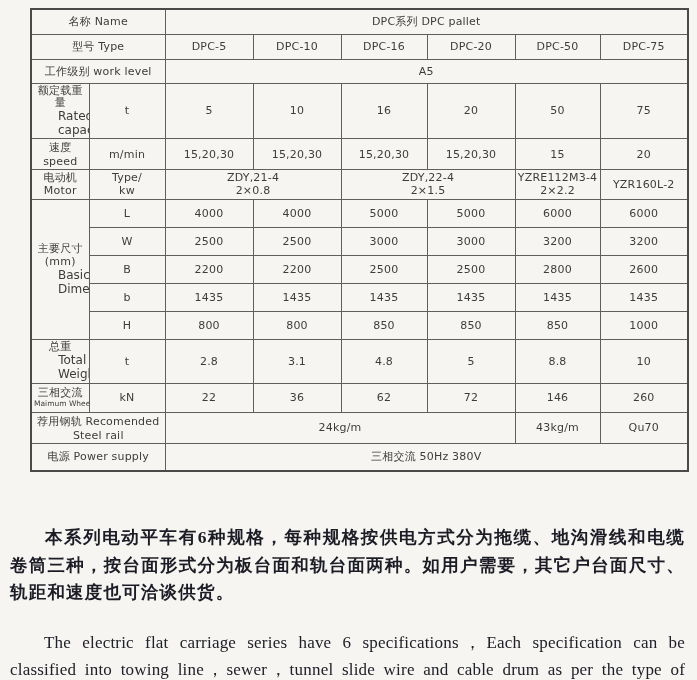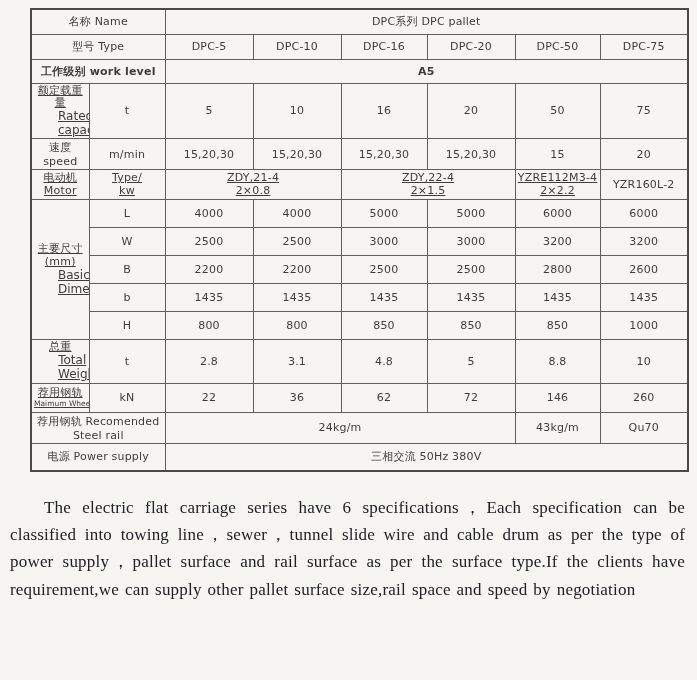--- a/index.html
+++ b/index.html
@@ -26,25 +26,25 @@
     font-size:11px;
     color:#3d3d3d;
     padding:1px 2px;
     overflow:hidden;
     letter-spacing:0.2px;
   }
   col.c-label{width:58px;}
   col.c-unit{width:76px;}
   col.c-d1{width:88px;} col.c-d2{width:88px;} col.c-d3{width:86px;}
   col.c-d4{width:88px;} col.c-d5{width:85px;} col.c-d6{width:88px;}
-  tr.r25{height:25px;} tr.r24{height:24px;font-weight:bold;} tr.r29{height:29px;}
+  tr.r25{height:25px;} tr.r24{height:24px;} tr.r29{height:29px;}
   tr.r28{height:28px;} tr.r30{height:30px;margin-top:13px;} tr.r26{height:26px;}
   .sub-en{font-size:12px;letter-spacing:0;margin-left:24px;}
   .sub-en-tiny{font-size:7.5px;letter-spacing:0;white-space:nowrap;}
-  .two-line div{line-height:1.15;text-decoration:underline;}
+  .two-line div{line-height:1.15;}
   .para-cn{
     font-family:"Liberation Serif", serif;
     font-weight:bold;
     font-size:17.5px;
     line-height:1.58;
     color:#1c1c26;
     text-align:justify;
     text-indent:2em;
     letter-spacing:1.2px;
     margin:52px 12px 0 10px;
@@ -208,21 +208,21 @@
       <td>2.8</td>
       <td>3.1</td>
       <td>4.8</td>
       <td>5</td>
       <td>8.8</td>
       <td>10</td>
     </tr>
 
     <tr class="r29">
       <td class="two-line">
-        <div>荐用钢轨</div>
+        <div>三相交流</div>
         <div class="sub-en-tiny">Maimum Wheel Pessure</div>
       </td>
       <td>kN</td>
       <td>22</td>
       <td>36</td>
       <td>62</td>
       <td>72</td>
       <td>146</td>
       <td>260</td>
     </tr>
@@ -234,16 +234,17 @@
       <td>Qu70</td>
     </tr>
 
     <tr class="r28">
       <td colspan="2">电源  Power supply</td>
       <td colspan="6">三相交流  50Hz  380V</td>
     </tr>
   </tbody>
     </table>
 
+  <p class="para-cn">本系列电动平车有6种规格，每种规格按供电方式分为拖缆、地沟滑线和电缆卷筒三种，按台面形式分为板台面和轨台面两种。如用户需要，其它户台面尺寸、轨距和速度也可洽谈供货。</p>
 
   <p class="para-en">The electric flat carriage series have 6 specifications，Each specification can be classified into towing line，sewer，tunnel slide wire and cable drum as per the type of power supply，pallet surface and rail surface as per the surface type.If the clients have requirement,we can supply other pallet surface size,rail space and speed by negotiation</p>
 
 </div>
 
 </body></html>

